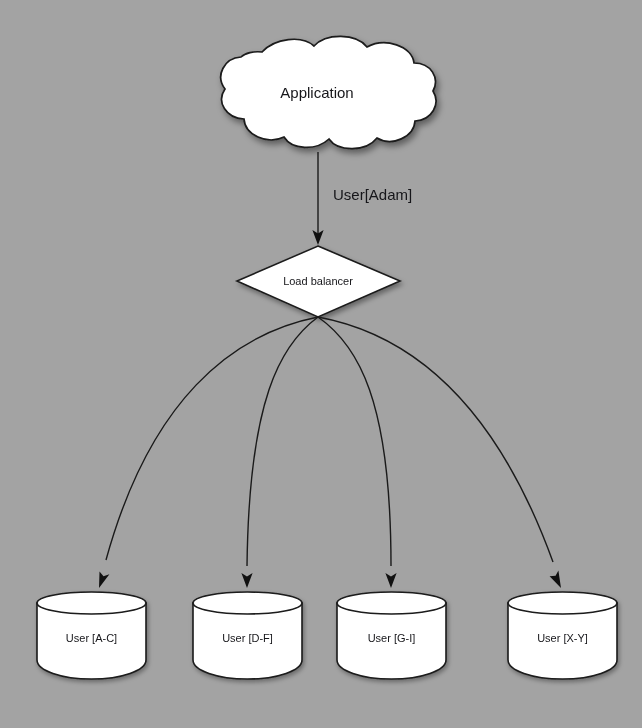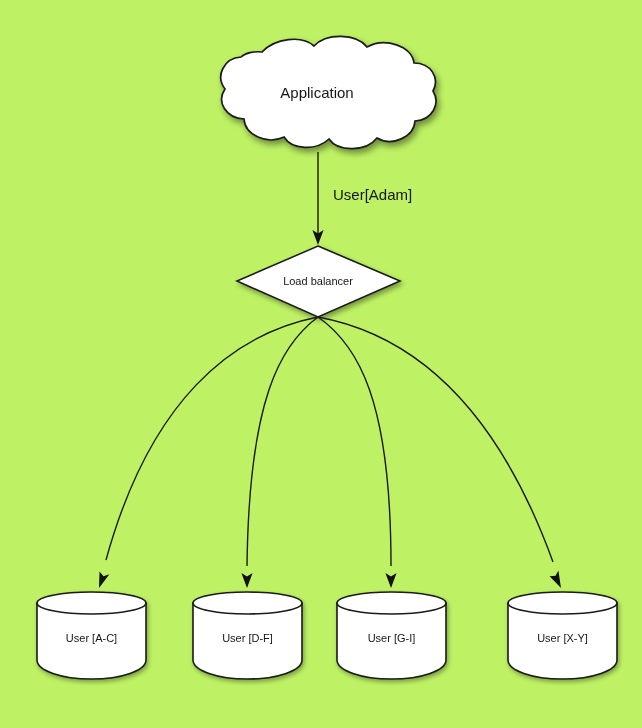--- a/index.html
+++ b/index.html
@@ -10,21 +10,21 @@
   body {
     width: 642px;
     height: 728px;
     font-family: "Liberation Sans", sans-serif;
     overflow: hidden;
   }
   #diagram-canvas {
     position: relative;
     width: 642px;
     height: 728px;
-    background: #bef264;
+    background: #a3a3a3;
   }
   svg#diagram-svg {
     position: absolute;
     top: 0;
     left: 0;
     width: 642px;
     height: 728px;
     display: block;
   }
   .shape-fill {

